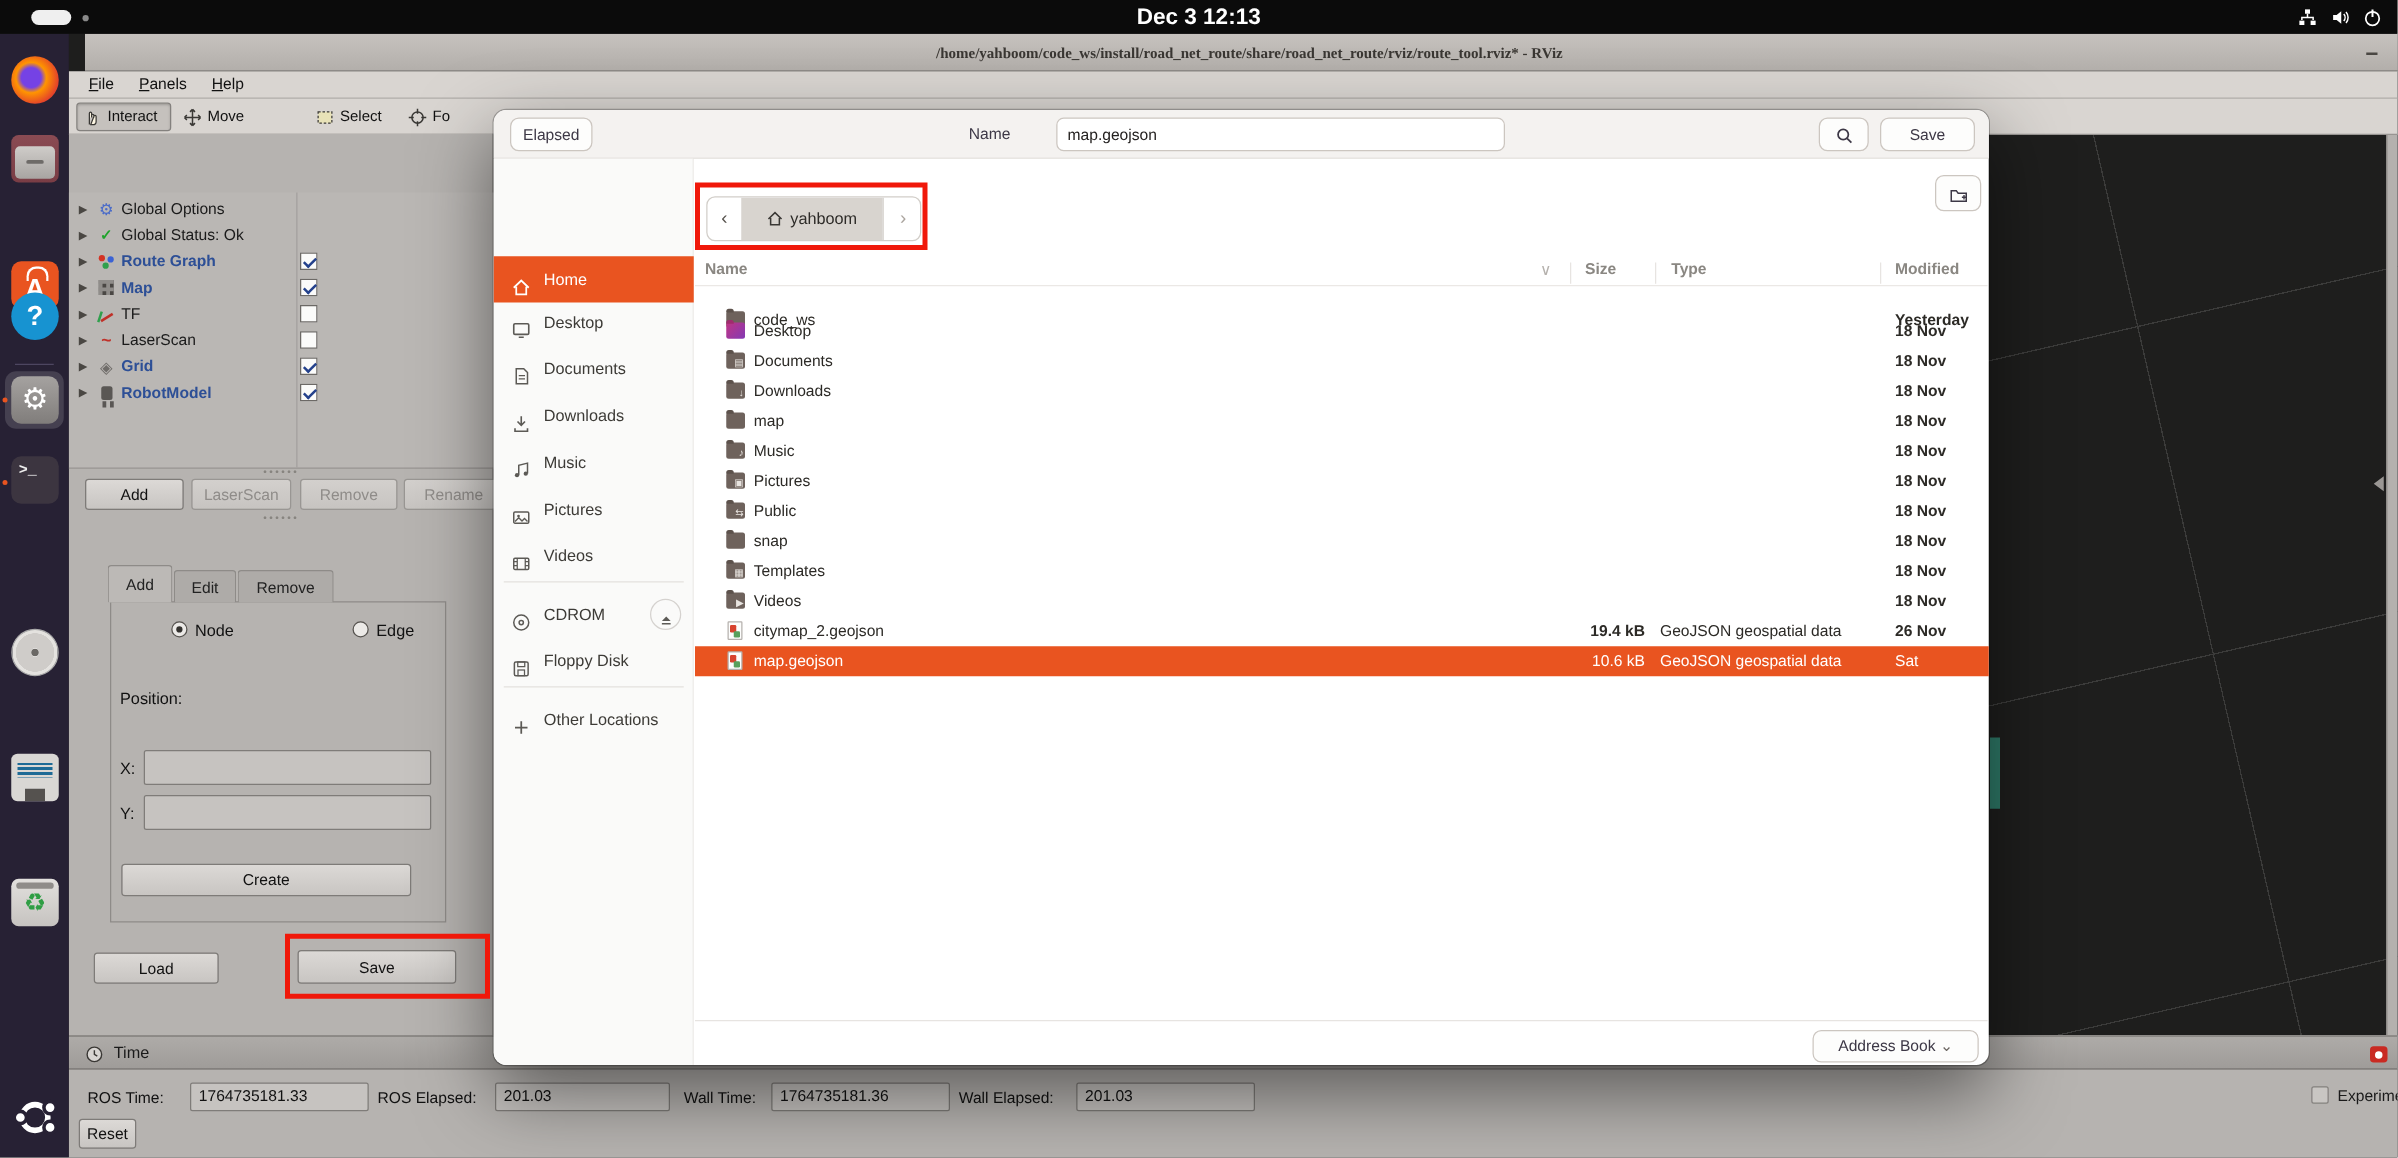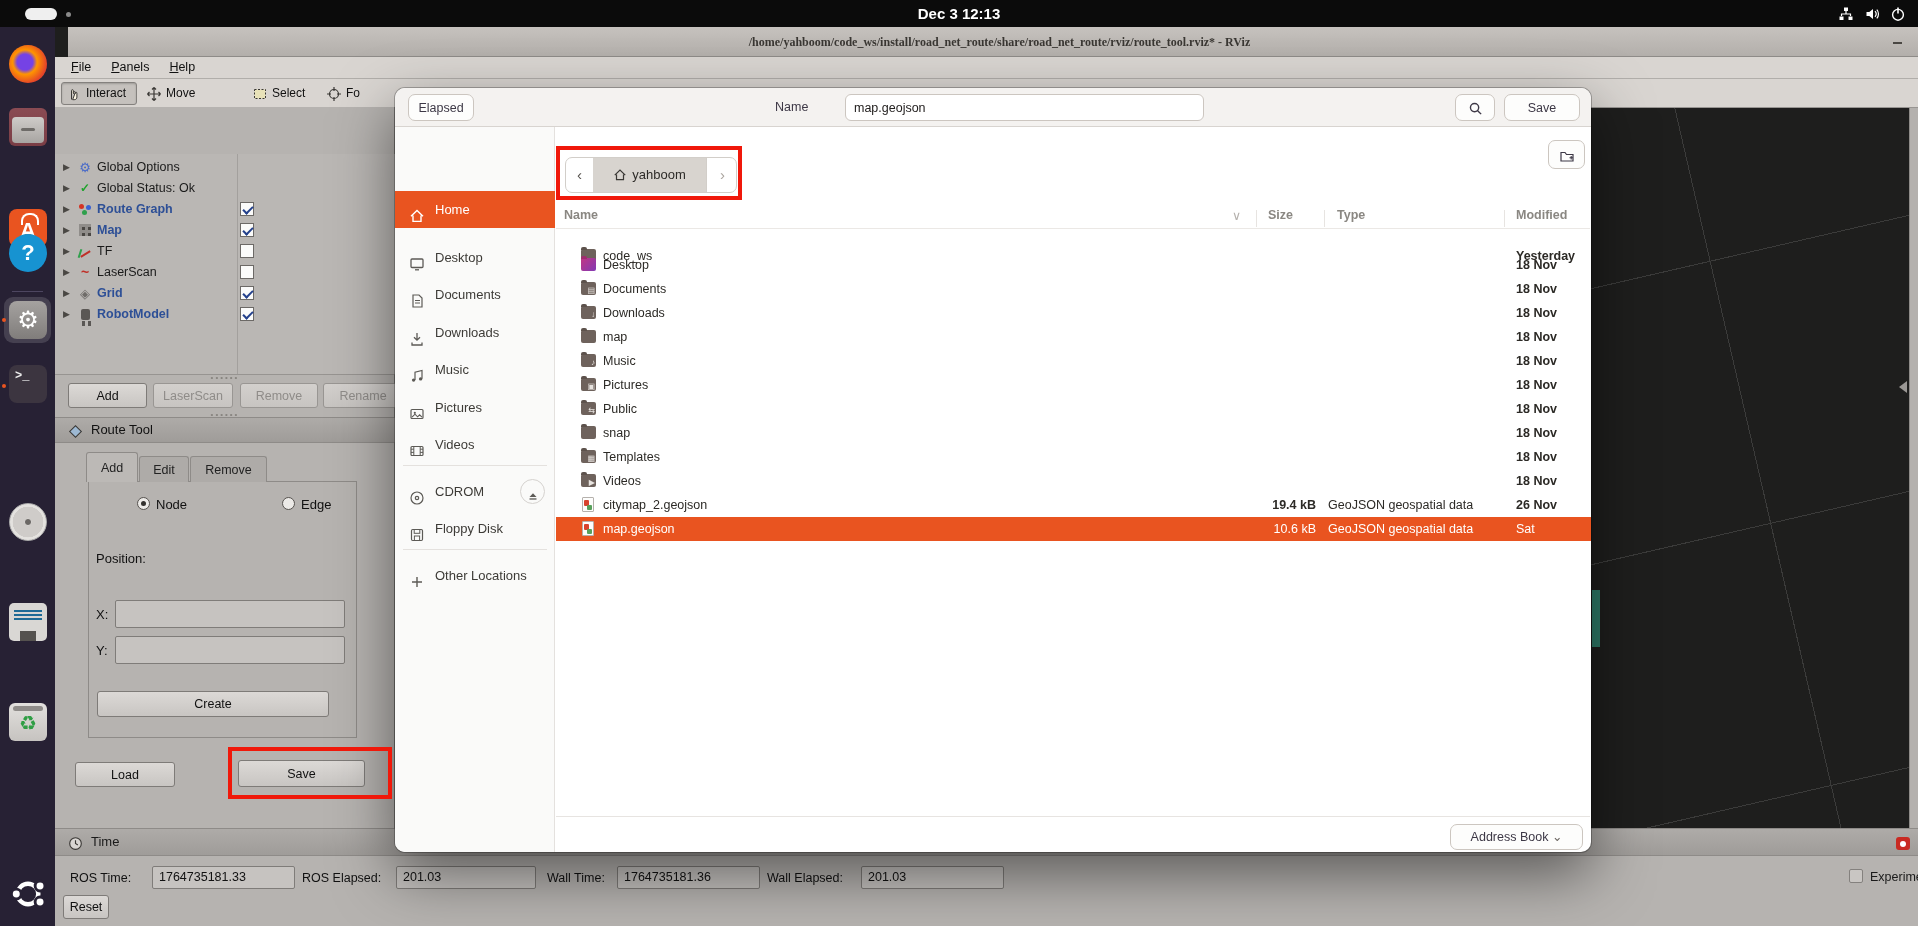--- a/index.html
+++ b/index.html
@@ -3,21 +3,21 @@
 <meta charset="utf-8">
 <style>
   * { box-sizing: border-box; margin: 0; padding: 0; }
   html,body { width:1918px; height:926px; }
   body { position:relative; font-family:"Liberation Sans",sans-serif; background:#1e1e1d; overflow:hidden; color:#1a1a1a; }
 
   
   #topbar { position:absolute; left:0; top:0; width:1918px; height:27px; background:#0b0b0b; z-index:40; }
   #activities-pill { position:absolute; left:25px; top:8px; width:32px; height:12px; border-radius:6px; background:#efefef; }
   #activities-dot { position:absolute; left:66px; top:12px; width:5px; height:5px; border-radius:50%; background:#8a8a8a; }
-  #clock { position:absolute; left:0; top:0; width:100%; height:30px; line-height:27px; text-align:center; color:#fff; font-size:15px; font-weight:bold; }
+  #clock { position:absolute; left:0; top:0; width:100%; height:30px; line-height:27px; text-align:center; color:#fff; font-size:18px; font-weight:bold; }
   .tray { position:absolute; top:6px; width:16px; height:16px; color:#fff; }
 
   
   #dock { position:absolute; left:0; top:27px; width:55px; height:899px; background:#272134; z-index:39; }
   .dk { position:absolute; left:9px; width:38px; height:38px; }
   .dk-active-bg { position:absolute; left:4px; width:47px; height:46px; background:rgba(255,255,255,.14); border-radius:9px; }
   .dk-dot { position:absolute; left:2px; width:4px; height:4px; border-radius:50%; background:#e95420; }
   .dk-sep { position:absolute; left:12px; width:31px; height:1px; background:#4d4660; }
   .dk-firefox { border-radius:50%; background:radial-gradient(circle at 42% 45%, #7542e5 0 26%, #ff9500 40%, #e3412b 72%, #ffcc00 100%); }
   .dk-files { border-radius:6px; background:linear-gradient(#8a4b53,#7a3d45); position:relative; overflow:hidden; }
@@ -284,28 +284,20 @@
       <div class="dtree-row" style="top: 150px;">
         <span class="arr">▶</span>
         <span class="dic dic-robot"></span>
         <span class="lbl b">RobotModel</span>
         <span class="cb on"></span>
       </div>
     </div>
   <div class="splitdots" style="top:266px">••••••</div>
   <div id="dpl-buttons"></div>
   <div class="splitdots" style="top:303px">••••••</div>
-  <div class="phead" style="top:310px">
-    <span class="pico">
-      <svg viewBox="0 0 16 16" width="15" height="15">
-          <rect x="3.6" y="3.6" width="8.8" height="8.8" fill="#9db8d2" stroke="#3a3835" stroke-width="1.1" transform="rotate(45 8 8)"></rect>
-        </svg>
-    </span>
-    <span class="ptxt">Route Tool</span>
-  </div>
   <div id="rt-tabs"></div>
   <div id="rt-frame"></div>
   <div class="radio sel" style="left:82px;top:390px"></div>
   <div class="flabel" style="left:101px;top:390px">Node</div>
   <div class="radio" style="left:227px;top:390px"></div>
   <div class="flabel" style="left:246px;top:390px">Edge</div>
   <div class="flabel" style="left:41px;top:444px">Position:</div>
   <div class="flabel" style="left:41px;top:500px">X:</div>
   <input class="finput" style="left: 60px; top: 493px; width: 230px; height: 28px;" value="">
   <div class="flabel" style="left:41px;top:536px">Y:</div>
@@ -355,21 +347,21 @@
     <input id="dlg-name-input" value="map.geojson" style="">
     <button class="gbtn" style="left:1060px;top:6px;width:40px;height:27px;padding-top:4px">
       <svg viewBox="0 0 16 16" width="15" height="15">
           <circle cx="7" cy="7" r="4.4" fill="none" stroke="#3d3846" stroke-width="1.5"></circle>
           <path d="M10.3 10.3L14 14" stroke="#3d3846" stroke-width="1.5"></path>
         </svg>
     </button>
     <button class="gbtn" style="left:1109px;top:6px;width:76px;height:27px">Save</button>
   </div>
   <div id="dlg-sidebar">
-      <div class="sb-item sel" style="top: 64px;">
+      <div class="sb-item sel" style="top: 78px;">
         <span class="sb-ico"><svg viewBox="0 0 16 16" width="16" height="16">
             <path d="M2 8.2 L8 2.4 L14 8.2 M4 7.4v6h8v-6" fill="none" stroke="currentColor" stroke-width="1.4"></path>
           </svg></span>
         <span class="sb-lbl">Home</span>
       </div>
       <div class="sb-item" style="top: 111.5px;">
         <span class="sb-ico"><svg viewBox="0 0 16 16" width="16" height="16">
             <rect x="2" y="3" width="12" height="8.5" rx="1" fill="none" stroke="currentColor" stroke-width="1.3"></rect>
             <path d="M6 13.8h4" stroke="currentColor" stroke-width="1.3"></path>
           </svg></span>

